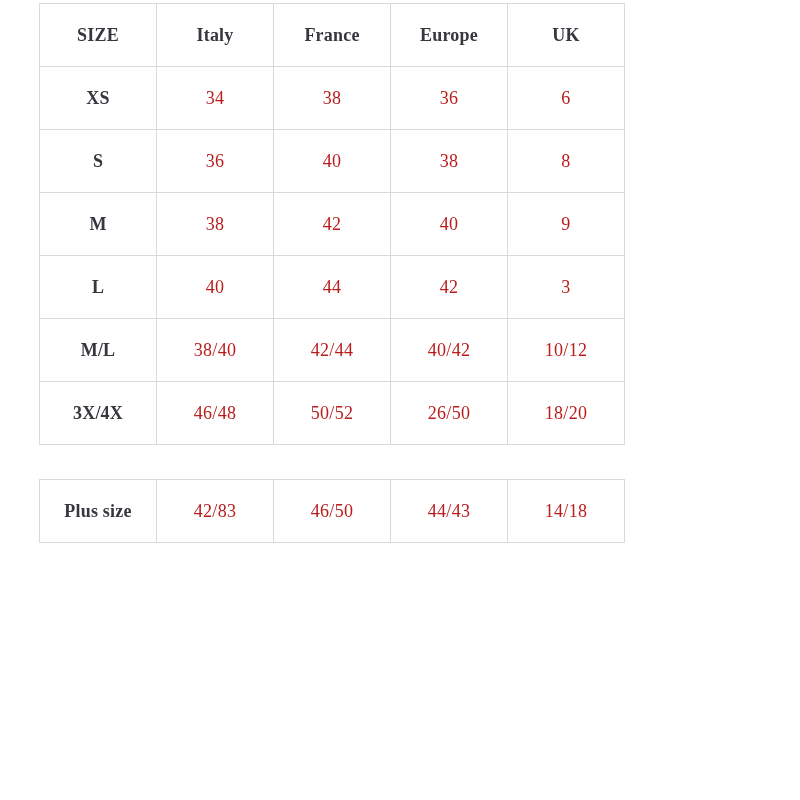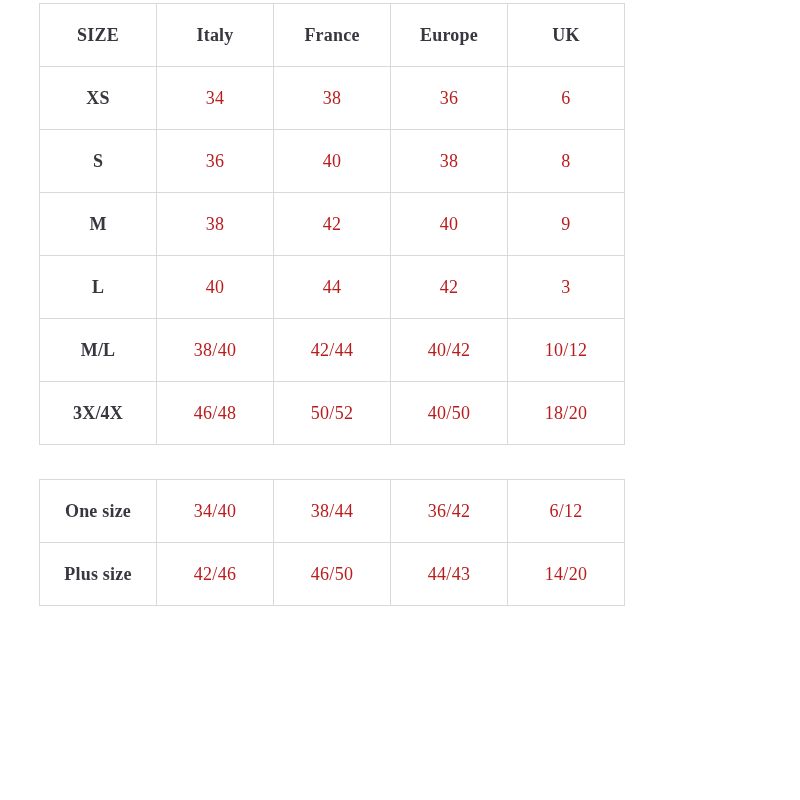--- a/index.html
+++ b/index.html
@@ -91,38 +91,31 @@
         <td class="size-col">M/L</td>
         <td>38/40</td>
         <td>42/44</td>
         <td>40/42</td>
         <td>10/12</td>
       </tr>
       <tr>
         <td class="size-col">3X/4X</td>
         <td>46/48</td>
         <td>50/52</td>
-        <td>40/50</td>
+        <td>26/50</td>
         <td>18/20</td>
       </tr>
     </tbody>
   </table>
 
   <table class="size-table special">
     <tbody>
       <tr>
-        <td class="size-col">One size</td>
-        <td>34/40</td>
-        <td>38/44</td>
-        <td>36/42</td>
-        <td>6/12</td>
-      </tr>
-      <tr>
         <td class="size-col">Plus size</td>
-        <td>42/46</td>
+        <td>42/83</td>
         <td>46/50</td>
         <td>44/43</td>
-        <td>14/20</td>
+        <td>14/18</td>
       </tr>
     </tbody>
   </table>
 
 </div>
 
 </body></html>

